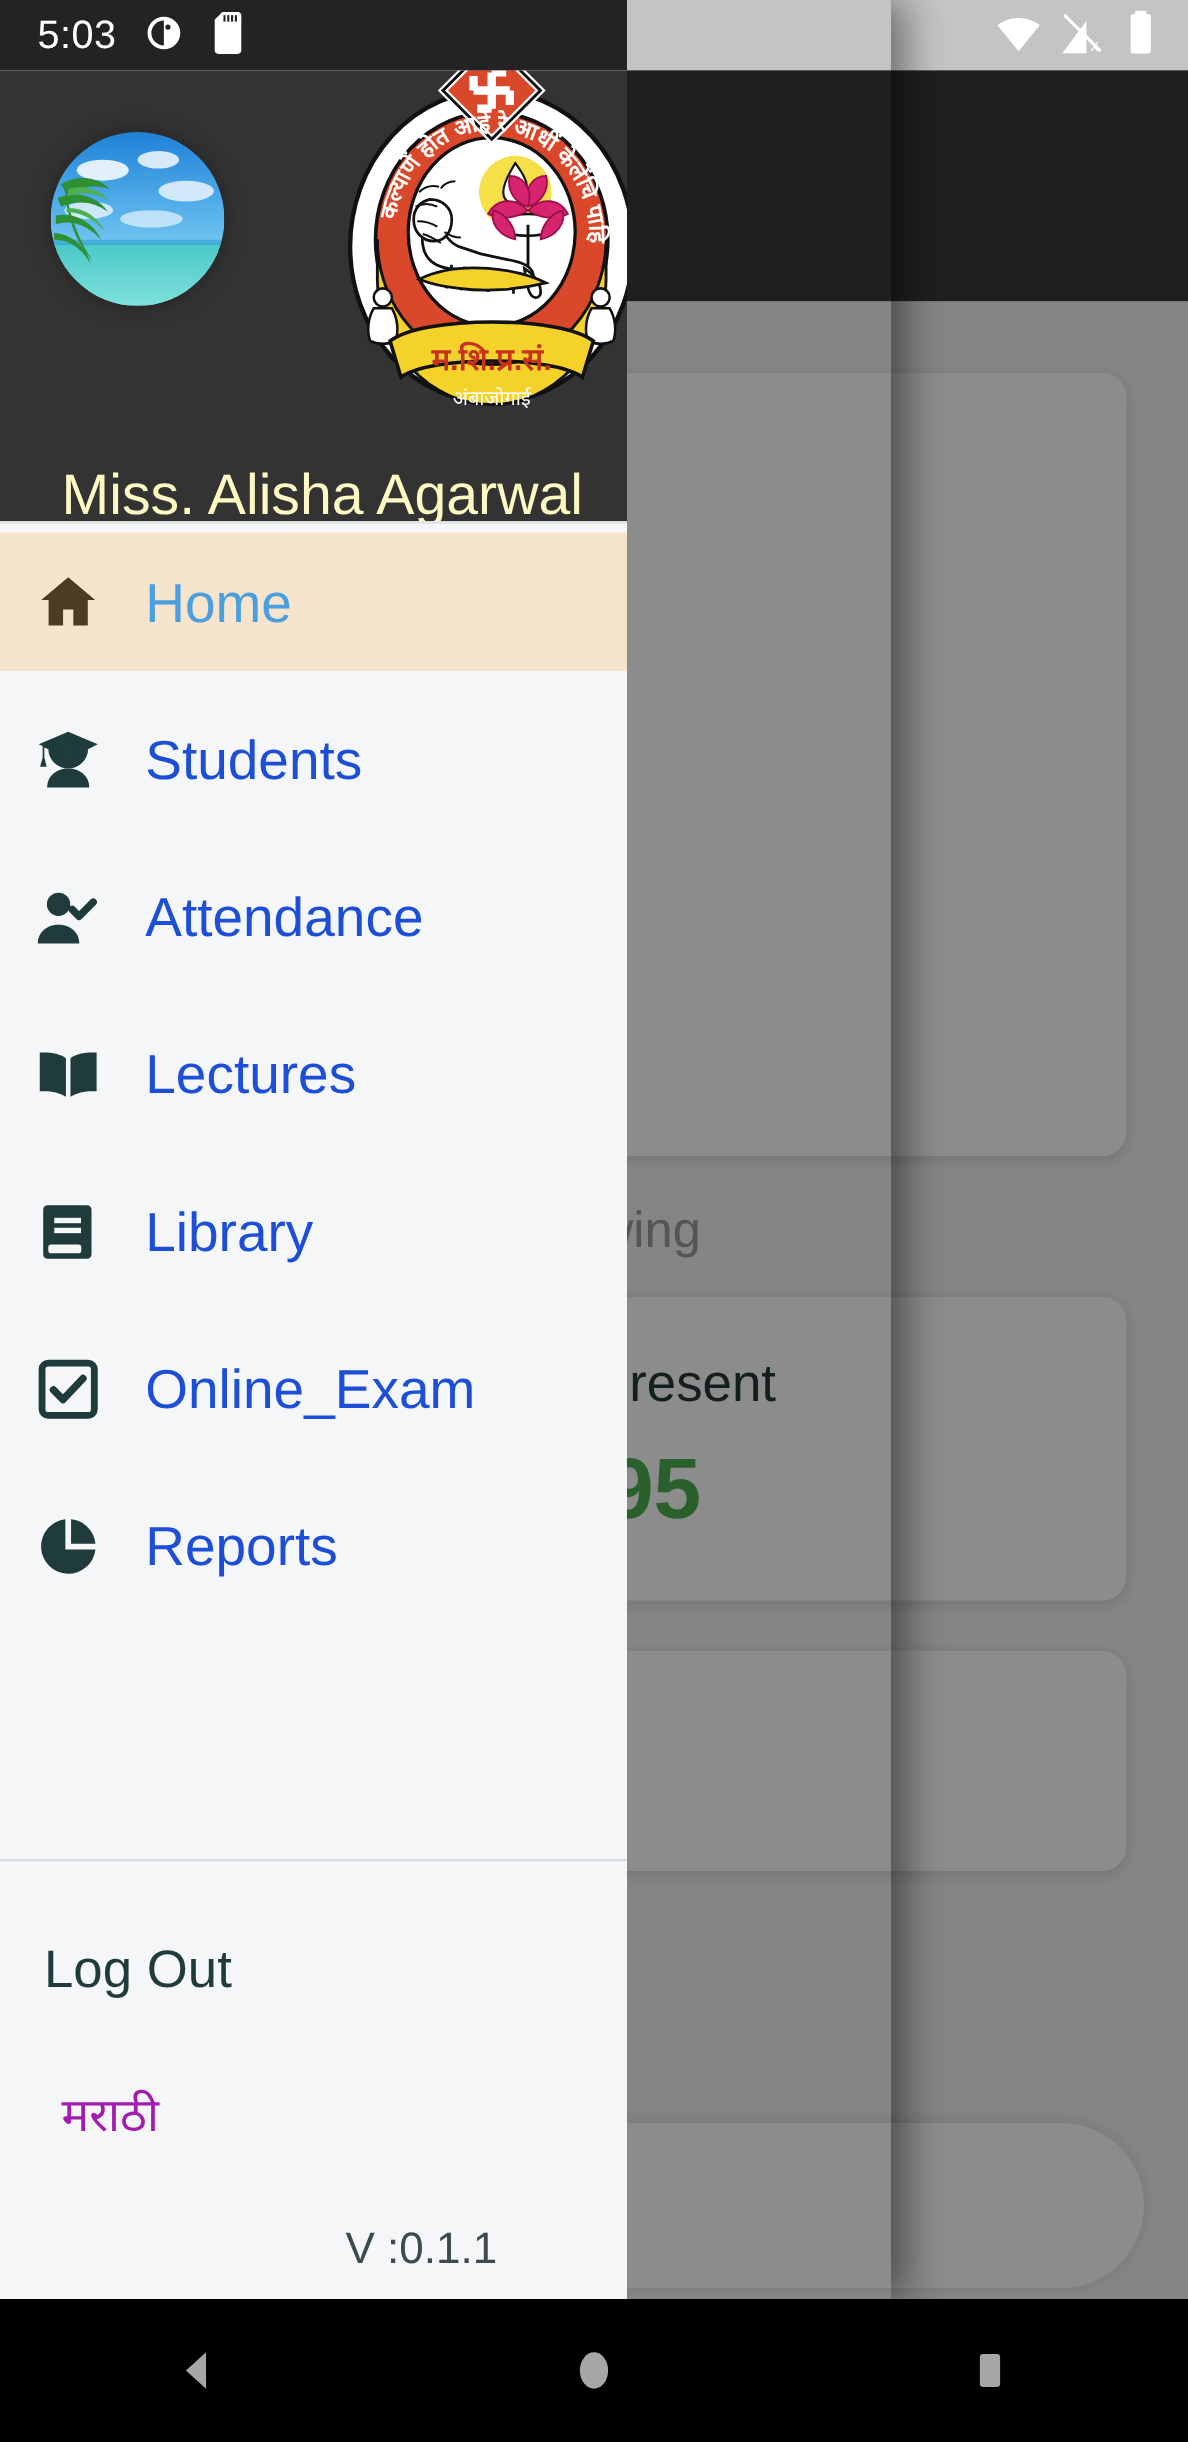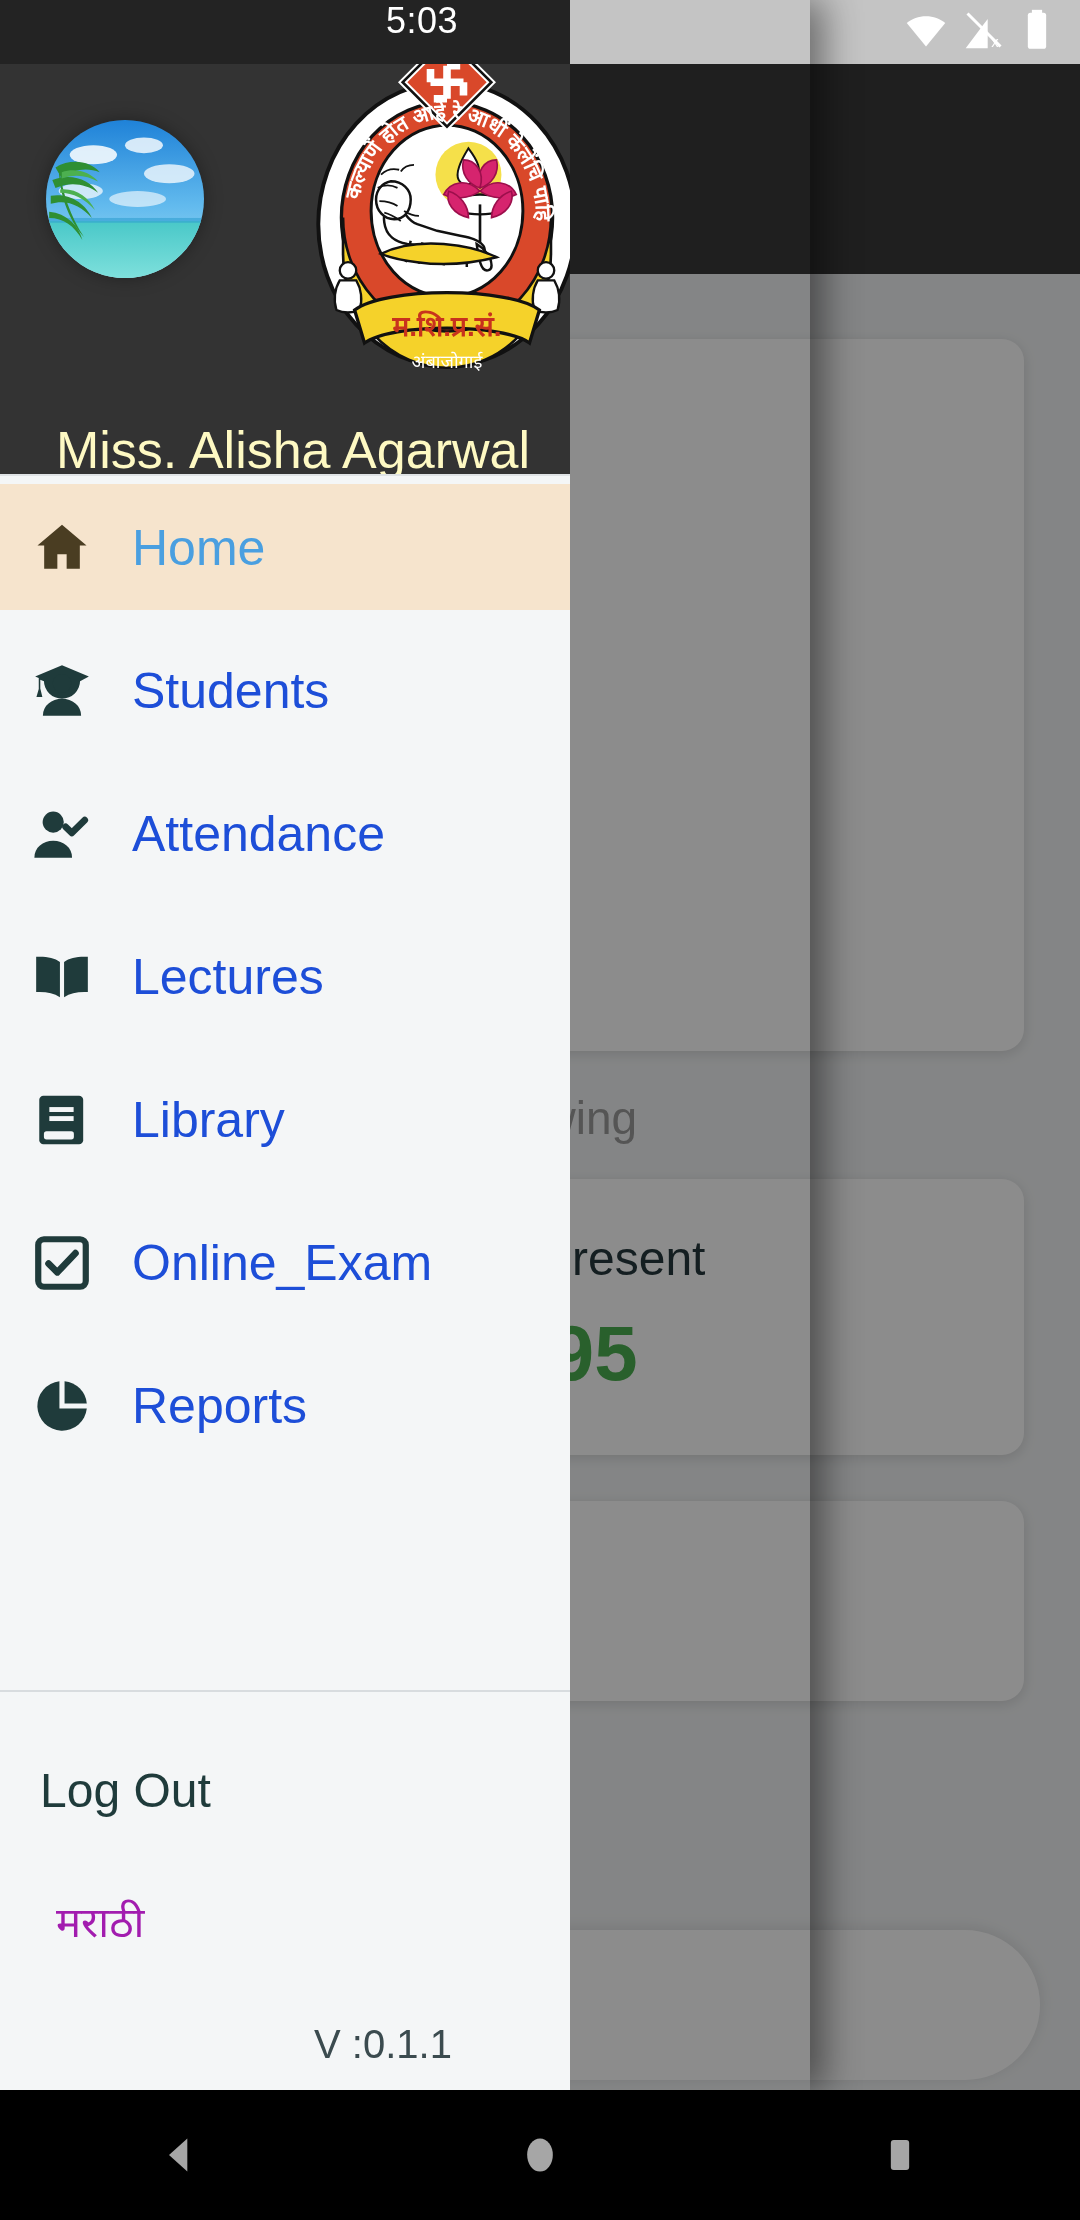--- a/index.html
+++ b/index.html
@@ -107,21 +107,21 @@
   
   #drawer-panel {
     position:absolute; top:0; left:0; width:810px; height:2090px;
     background:#f4f6f7;
     clip-path: inset(0 240px 0 0);
   }
 
   #drawer-status {
     position:absolute; top:0; left:0; width:810px; height:64px;
     background:#232323;
-    display:flex; align-items:center; padding-left:34px; gap:24px;flex-direction:column;
+    display:flex; align-items:center; padding-left:34px; gap:24px;
   }
   #drawer-clock { color:#fff; font-size:36px; letter-spacing:0.5px; }
 
   #drawer-header {
     position:absolute; top:64px; left:0; width:810px; height:410px;
     background:#333333; overflow:hidden;
   }
   #avatar {
     position:absolute; left:46px; top:56px;
     width:158px; height:158px; border-radius:50%;

